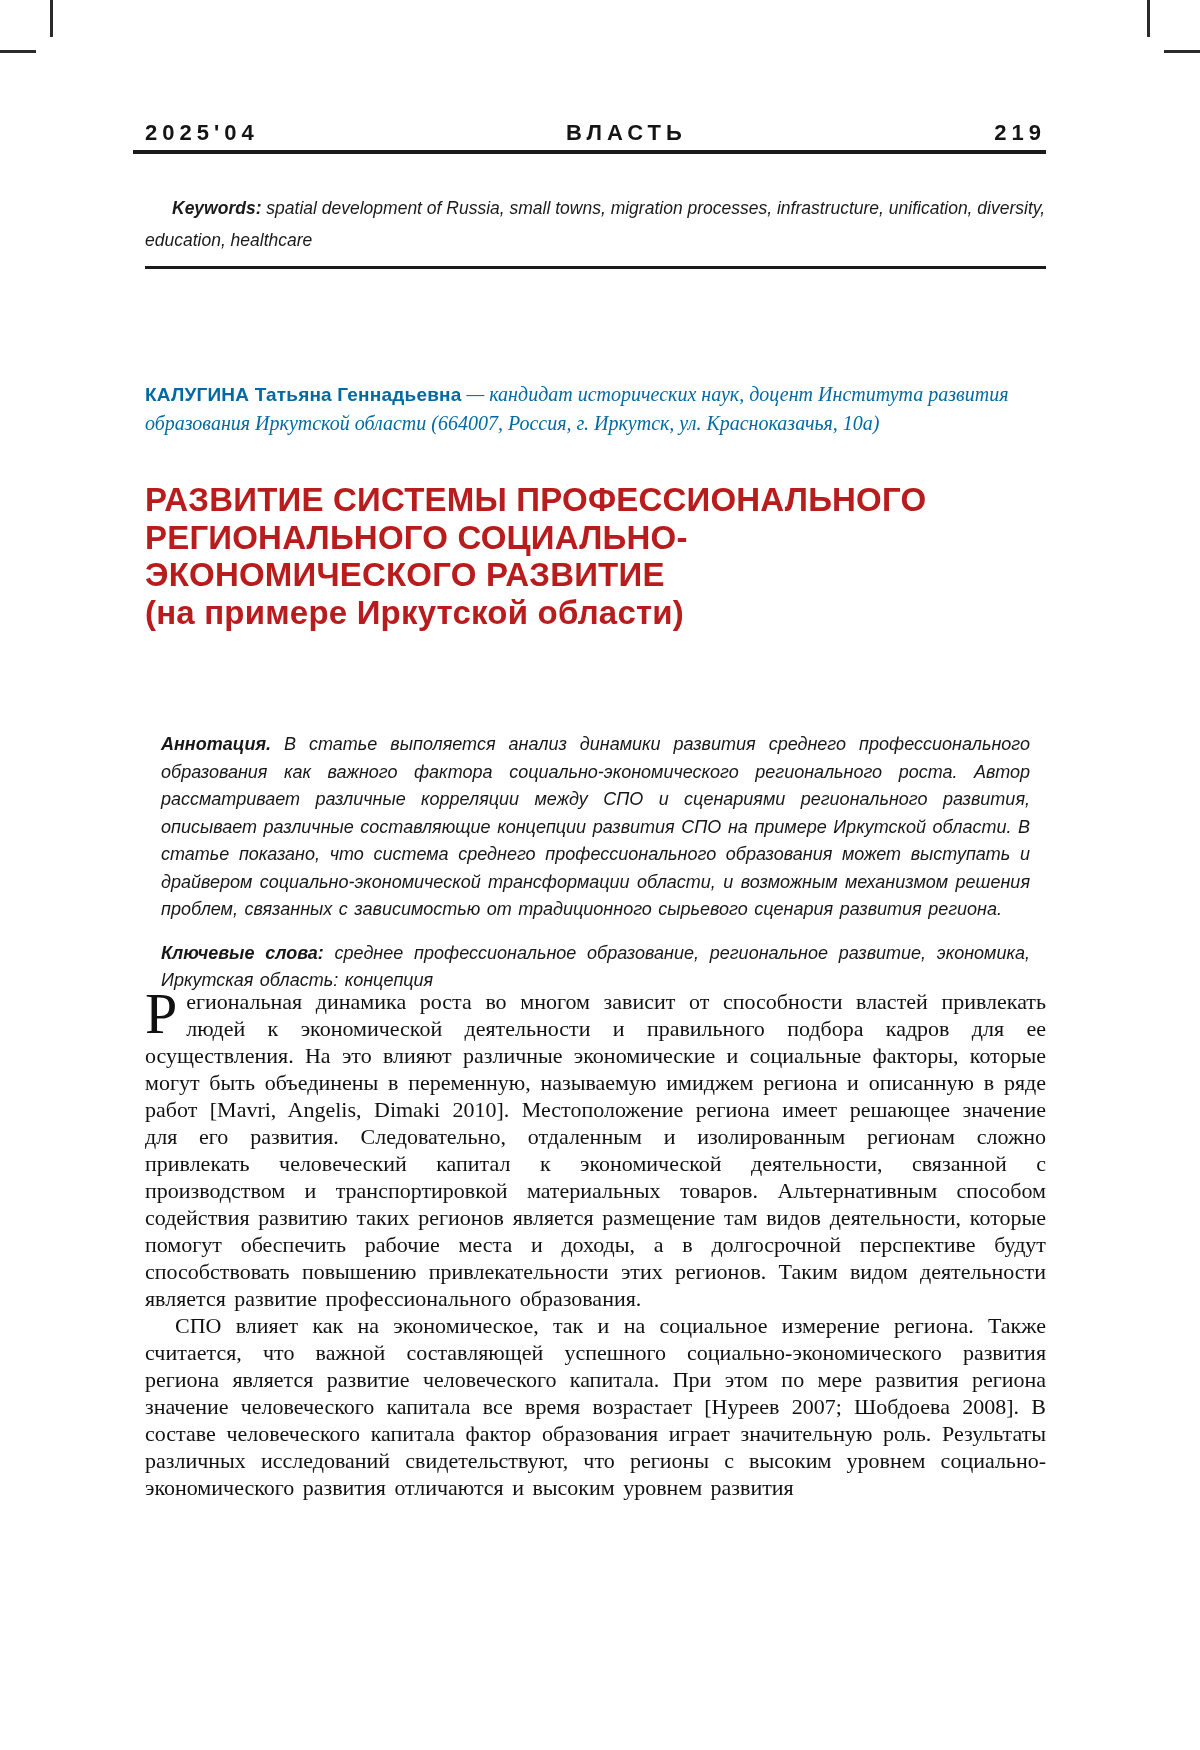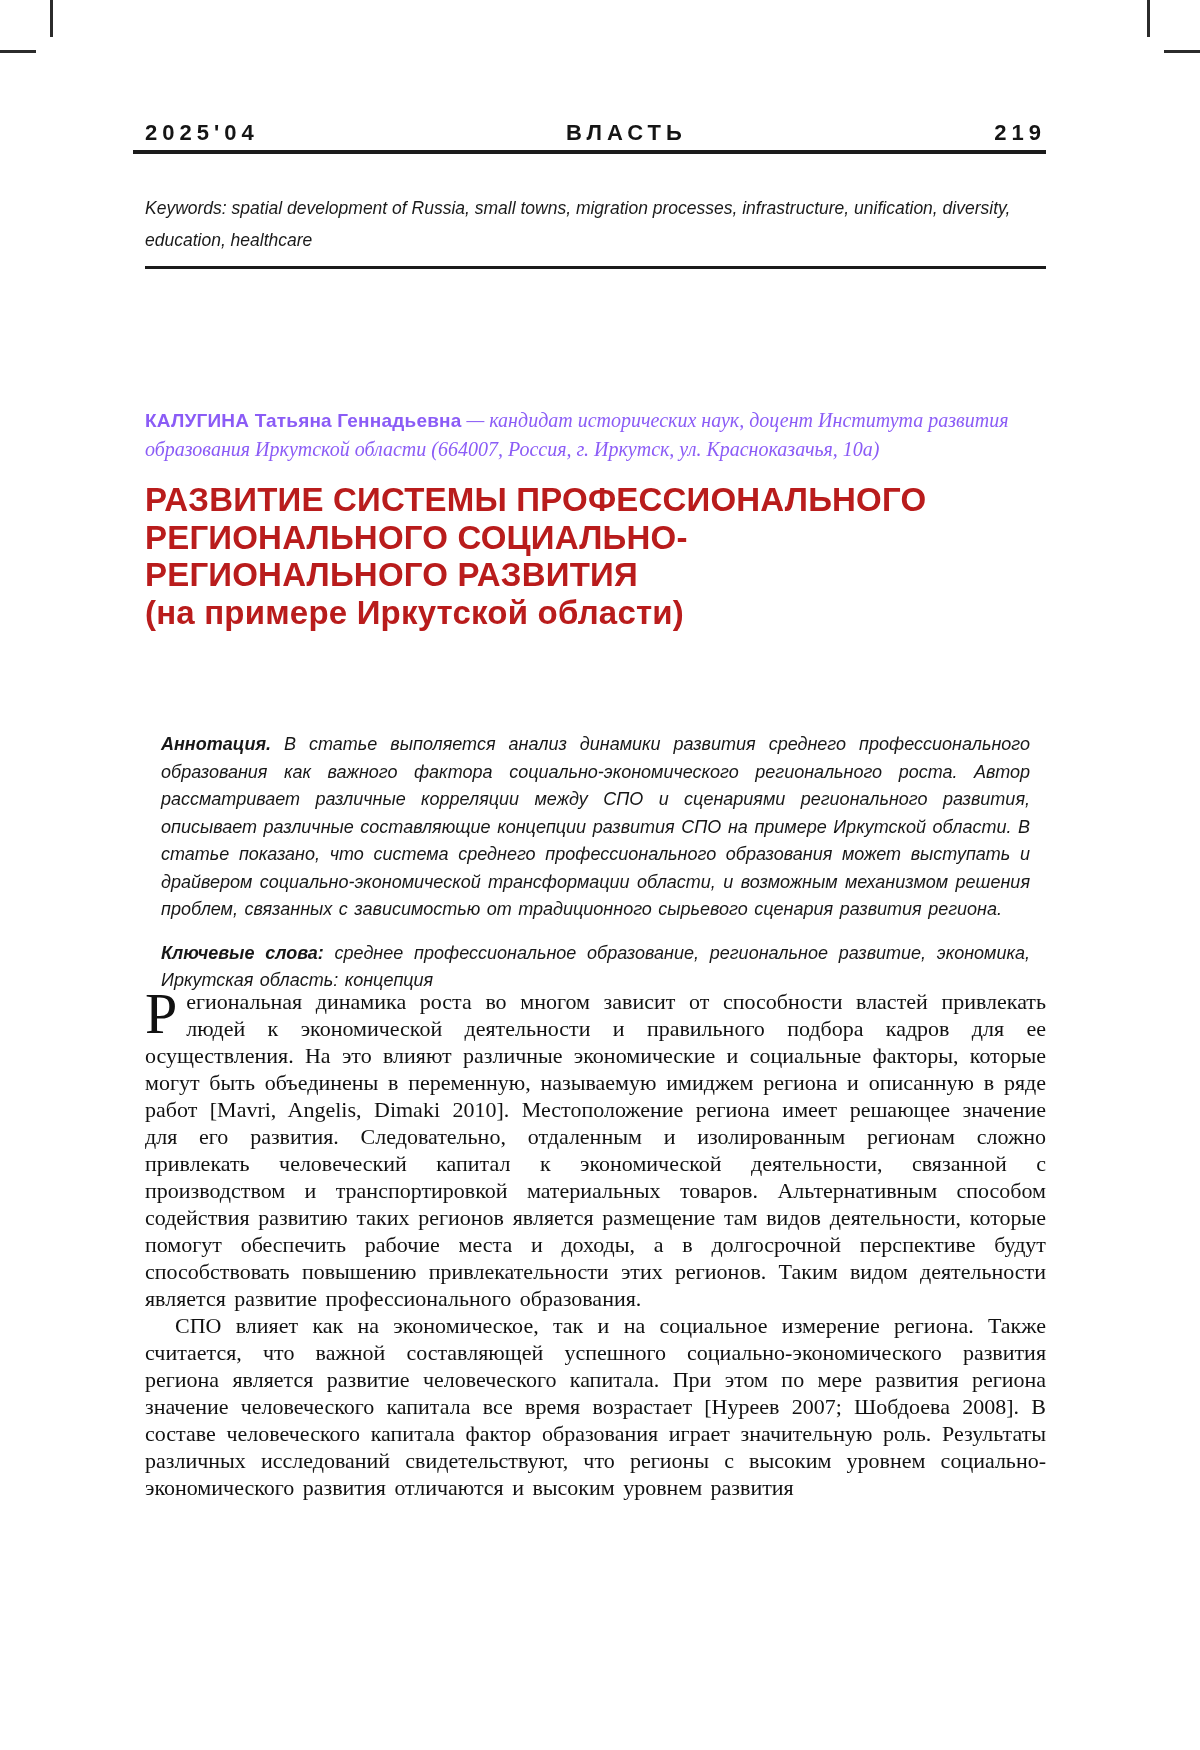--- a/index.html
+++ b/index.html
@@ -16,28 +16,28 @@
     font-family:"Liberation Sans", sans-serif; font-weight:700;
     font-size:22px; letter-spacing:5px; color:#151515;
   }
   .header-rule { position:absolute; left:133px; top:150px; width:913px; height:4px; background:#1b1b1b; }
 
   .keywords-en {
     position:absolute; left:145px; top:192px; width:901px;
     font-family:"Liberation Sans", sans-serif; font-style:italic;
     font-size:17.5px; line-height:32px; color:#1a1a1a;
   }
-  .keywords-en .label { font-weight:400; }
+  .keywords-en .label { font-weight:700;margin-left:27px; }
 
   .divider { position:absolute; left:145px; top:266px; width:901px; height:3px; background:#1b1b1b; }
 
   .author {
-    position:absolute; left:145px; top:406px; width:901px;
+    position:absolute; left:145px; top:380px; width:901px;
     font-family:"Liberation Serif", serif; font-style:italic;
-    font-size:20px; line-height:28px; color:#8b5cf6;
+    font-size:20px; line-height:28px; color:#0369a1;
   }
   .author .name {
     font-family:"Liberation Sans", sans-serif; font-style:normal;
     font-weight:700; font-size:19px; letter-spacing:0.2px;
   }
 
   .title {
     position:absolute; left:145px; top:481px; width:920px;
     font-family:"Liberation Sans", sans-serif; font-weight:700;
     font-size:33px; line-height:37.5px; color:#b91c1c; letter-spacing:0.2px;
@@ -91,21 +91,21 @@
 
   <div class="divider"></div>
 
   <div class="author">
     <span class="name">КАЛУГИНА Татьяна Геннадьевна</span><span> — кандидат исторических наук, доцент Института развития образования Иркутской области (664007, Россия, г. Иркутск, ул. Красноказачья, 10а)</span>
   </div>
 
   <div class="title">
     <div>РАЗВИТИЕ СИСТЕМЫ ПРОФЕССИОНАЛЬНОГО</div>
     <div>РЕГИОНАЛЬНОГО СОЦИАЛЬНО-</div>
-    <div>РЕГИОНАЛЬНОГО РАЗВИТИЯ</div>
+    <div>ЭКОНОМИЧЕСКОГО РАЗВИТИЕ</div>
     <div>(на примере Иркутской области)</div>
   </div>
 
   <div class="abstract-block">
     <p><span class="label">Аннотация.</span><span> В статье выполяется анализ динамики развития среднего профессионального образования как важного фактора социально-экономического регионального роста. Автор рассматривает различные корреляции между СПО и сценариями регионального развития, описывает различные составляющие концепции развития СПО на примере Иркутской области. В статье показано, что система среднего профессионального образования может выступать и драйвером социально-экономической трансформации области, и возможным механизмом решения проблем, связанных с зависимостью от традиционного сырьевого сценария развития региона.</span></p>
     <p><span class="label">Ключевые слова:</span><span> среднее профессиональное образование, региональное развитие, экономика, Иркутская область: концепция</span></p>
   </div>
 
   <div class="body-text">
     <p><span class="dropcap">Р</span><span>егиональная динамика роста во многом зависит от способности властей привлекать людей к экономической деятельности и правильного подбора кадров для ее осуществления. На это влияют различные экономические и социальные факторы, которые могут быть объединены в переменную, называемую имиджем региона и описанную в ряде работ [Mavri, Angelis, Dimaki 2010]. Местоположение региона имеет решающее значение для его развития. Следовательно, отдаленным и изолированным регионам сложно привлекать человеческий капитал к экономической деятельности, связанной с производством и транспортировкой материальных товаров. Альтернативным способом содействия развитию таких регионов является размещение там видов деятельности, которые помогут обеспечить рабочие места и доходы, а в долгосрочной перспективе будут способствовать повышению привлекательности этих регионов. Таким видом деятельности является развитие профессионального образования.</span></p>

